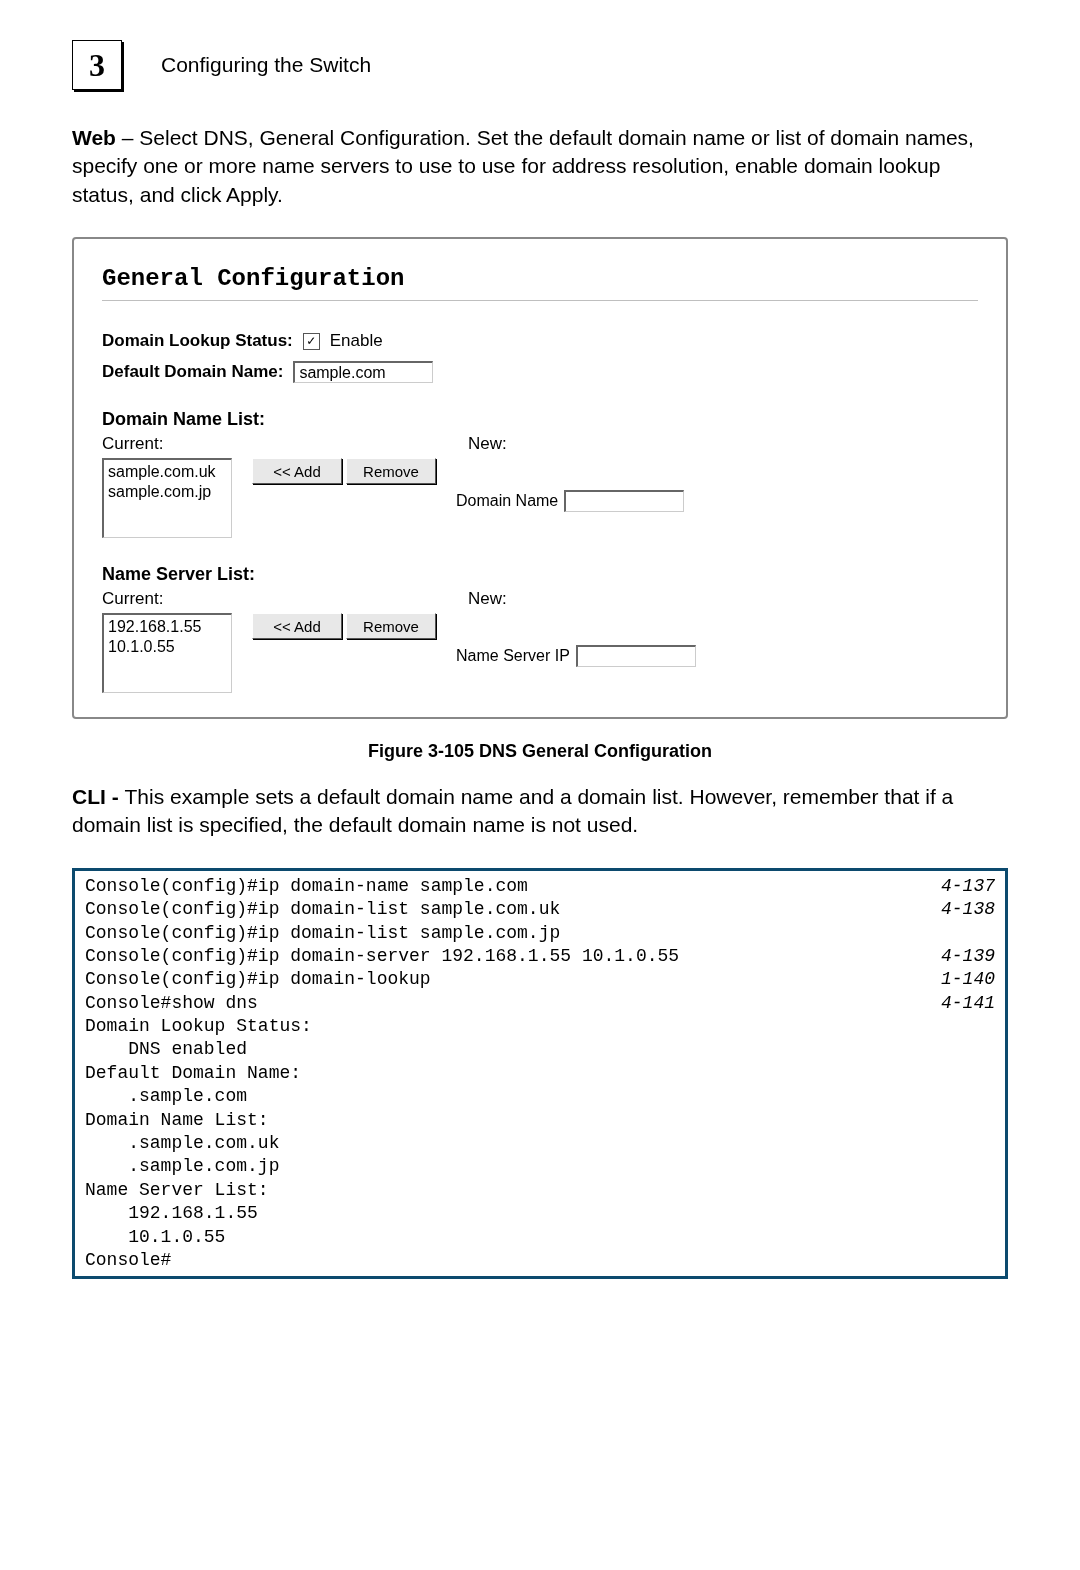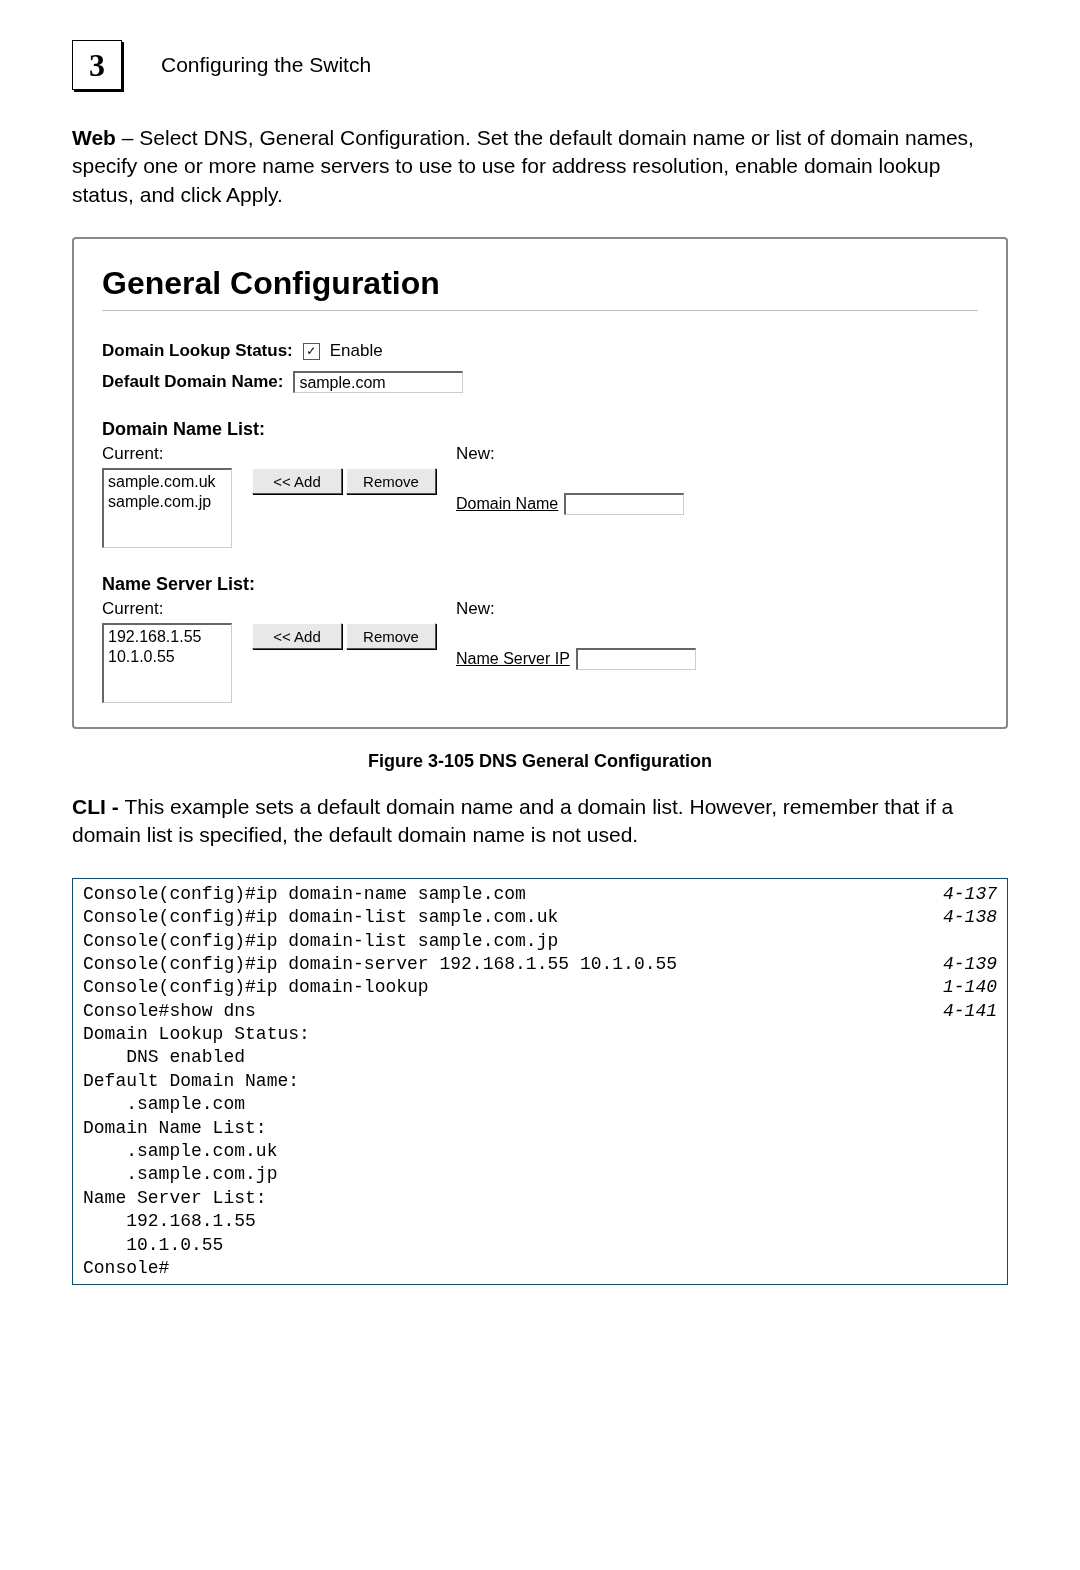--- a/index.html
+++ b/index.html
@@ -44,22 +44,23 @@
   
   .shot {
     border: 2px solid #888;
     border-radius: 4px;
     padding: 22px 28px 24px 28px;
     background: #fff;
     font-size: 17px;
   }
   .shot h2 {
     margin: 4px 0 8px 0;
-    font-size: 32px;
-    font-weight: bold;
+    font-size: 24px;
+    font-weight: bold;
+    font-family: Liberation Mono, monospace;
   }
   .shot hr {
     border: none;
     border-top: 1px solid #bfbfbf;
     margin: 0 0 30px 0;
   }
   .row {
     display: flex;
     align-items: center;
     gap: 10px;
@@ -126,39 +127,38 @@
     border-left-color: #fff;
     box-shadow: 1px 1px 0 #000;
     font: inherit;
     font-size: 15px;
     cursor: pointer;
   }
   .new-col {
     display: flex;
     flex-direction: column;
   }
-  .new-col .mini-lbl { margin-left: 0; }
+  .new-col .mini-lbl { margin-left: 12px; }
   .new-box {
     display: flex;
     align-items: center;
     gap: 6px;
-    margin-top: 25px;
-    text-decoration: underline;
+    margin-top: 32px;
   }
   .new-box .lbl { font-size: 16px; }
   .new-box input.txt-in { width: 120px; }
   .fig-caption {
     text-align: center;
     font-weight: bold;
     font-size: 18px;
     margin: 22px 0 18px 0;
   }
   
   .cli-box {
-    border: 1px solid #0c4a6e;
+    border: 3px solid #0c4a6e;
     padding: 4px 10px;
     font-family: "Courier New", monospace;
     font-size: 18px;
     line-height: 1.3;
   }
   .cli-line {
     display: flex;
     justify-content: space-between;
     white-space: pre;
   }
@@ -190,21 +190,21 @@
     <hr>
 
     <div class="row">
       <span class="lbl-b">Domain Lookup Status:</span>
       <span class="chk">✓</span>
       <span>Enable</span>
     </div>
 
     <div class="row">
       <span class="lbl-b">Default Domain Name:</span>
-      <input class="txt-in" style="width: 170px;" value="sample.com">
+      <input class="txt-in" style="width: 140px;" value="sample.com">
     </div>
 
     <div class="section-hdr">Domain Name List:</div>
     <div class="list-layout">
       <div>
         <div class="mini-lbl">Current:</div>
         <div class="listbox">
           <div>sample.com.uk</div>
           <div>sample.com.jp</div>
         </div>

